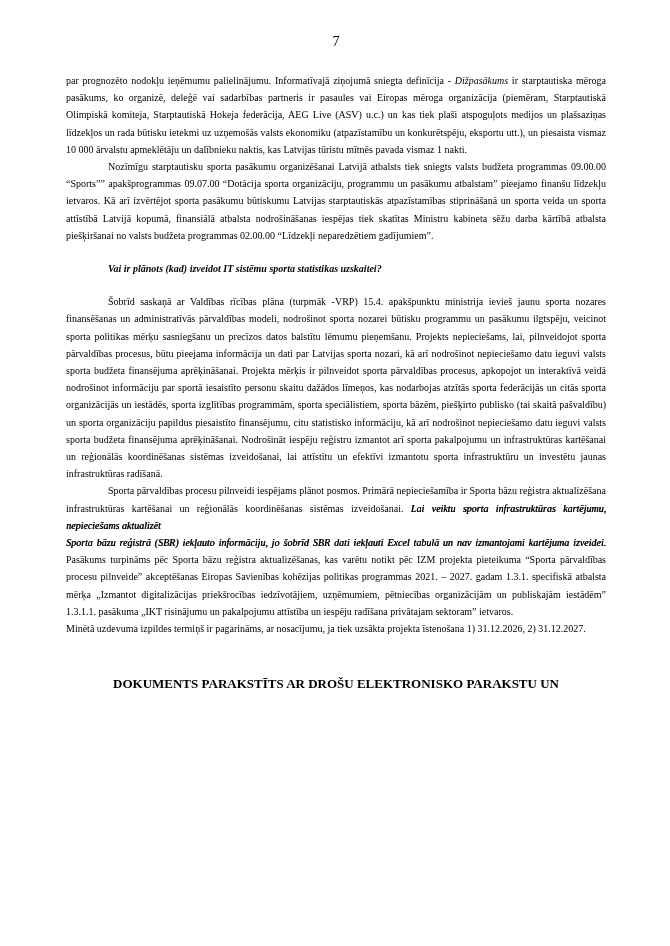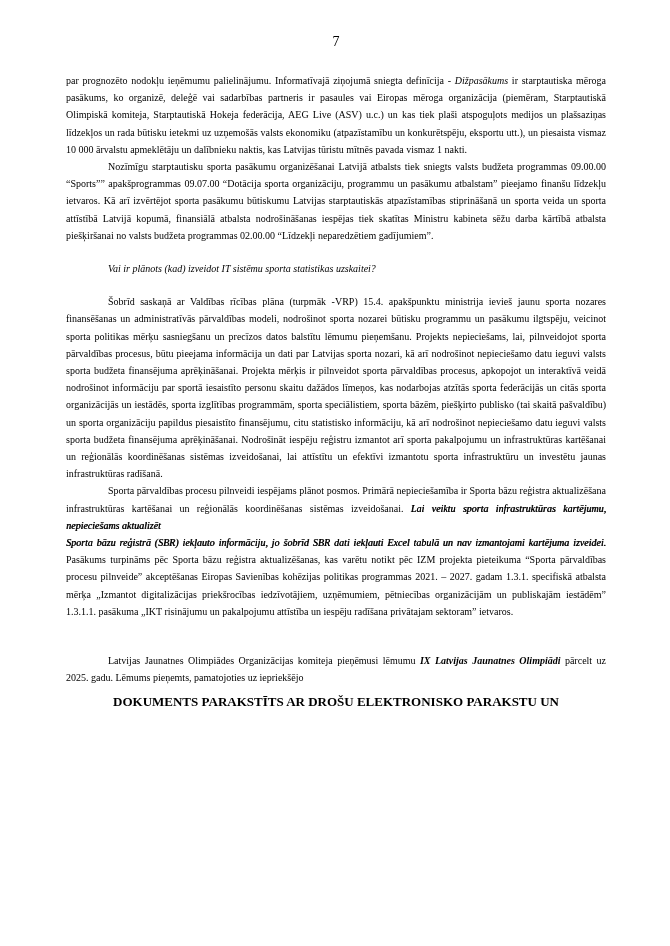--- a/index.html
+++ b/index.html
@@ -26,21 +26,21 @@
     line-height: 17px;
   }
   .para {
     margin: 0;
     font-size: 10px;
     line-height: 17.2px;
     text-align: justify;
   }
   .indent { text-indent: 42px; }
   .question {
-    font-weight: normal;
+    font-weight: bold;
     font-style: italic;
   }
   .run-italic { font-style: italic; }
   .run-bolditalic { font-weight: bold; font-style: italic; }
   
   .run-medium { text-shadow: 0.45px 0 0 #000000; font-style: italic; }
   .spacer { height: 16px; }
   .doc-footer {
     margin-top: 6px;
     text-align: center;
@@ -56,22 +56,22 @@
   <div class="page-number">7</div>
 
   <div>
       <p class="para"><span class="run-normal">par prognozēto nodokļu ieņēmumu palielinājumu. Informatīvajā ziņojumā sniegta definīcija - </span><span class="run-italic">Dižpasākums</span><span class="run-normal"> ir starptautiska mēroga pasākums, ko organizē, deleģē vai sadarbības partneris ir pasaules vai Eiropas mēroga organizācija (piemēram, Starptautiskā Olimpiskā komiteja, Starptautiskā Hokeja federācija, AEG Live (ASV) u.c.) un kas tiek plaši atspoguļots medijos un plašsaziņas līdzekļos un rada būtisku ietekmi uz uzņemošās valsts ekonomiku (atpazīstamību un konkurētspēju, eksportu utt.), un piesaista vismaz 10 000 ārvalstu apmeklētāju un dalībnieku naktis, kas Latvijas tūristu mītnēs pavada vismaz 1 nakti.</span></p>
       <p class="para indent"><span class="run-normal">Nozīmīgu starptautisku sporta pasākumu organizēšanai Latvijā atbalsts tiek sniegts valsts budžeta programmas 09.00.00 “Sports”” apakšprogrammas 09.07.00 “Dotācija sporta organizāciju, programmu un pasākumu atbalstam” pieejamo finanšu līdzekļu ietvaros. Kā arī izvērtējot sporta pasākumu būtiskumu Latvijas starptautiskās atpazīstamības stiprināšanā un sporta veida un sporta attīstībā Latvijā kopumā, finansiālā atbalsta nodrošināšanas iespējas tiek skatītas Ministru kabineta sēžu darba kārtībā atbalsta piešķiršanai no valsts budžeta programmas 02.00.00 “Līdzekļi neparedzētiem gadījumiem”.</span></p>
       <div class="spacer"></div>
       <p class="para indent question"><span class="run-normal">Vai ir plānots (kad) izveidot IT sistēmu sporta statistikas uzskaitei?</span></p>
       <div class="spacer"></div>
       <p class="para indent"><span class="run-normal">Šobrīd saskaņā ar Valdības rīcības plāna (turpmāk -VRP) 15.4. apakšpunktu ministrija ievieš jaunu sporta nozares finansēšanas un administratīvās pārvaldības modeli, nodrošinot sporta nozarei būtisku programmu un pasākumu ilgtspēju, veicinot sporta politikas mērķu sasniegšanu un precīzos datos balstītu lēmumu pieņemšanu. Projekts nepieciešams, lai, pilnveidojot sporta pārvaldības procesus, būtu pieejama informācija un dati par Latvijas sporta nozari, kā arī nodrošinot nepieciešamo datu ieguvi valsts sporta budžeta finansējuma aprēķināšanai. Projekta mērķis ir pilnveidot sporta pārvaldības procesus, apkopojot un interaktīvā veidā nodrošinot informāciju par sportā iesaistīto personu skaitu dažādos līmeņos, kas nodarbojas atzītās sporta federācijās un citās sporta organizācijās un iestādēs, sporta izglītības programmām, sporta speciālistiem, sporta bāzēm, piešķirto publisko (tai skaitā pašvaldību) un sporta organizāciju papildus piesaistīto finansējumu, citu statistisko informāciju, kā arī nodrošinot nepieciešamo datu ieguvi valsts sporta budžeta finansējuma aprēķināšanai. Nodrošināt iespēju reģistru izmantot arī sporta pakalpojumu un infrastruktūras kartēšanai un reģionālās koordinēšanas sistēmas izveidošanai, lai attīstītu un efektīvi izmantotu sporta infrastruktūru un investētu jaunas infrastruktūras radīšanā.</span></p>
       <p class="para indent"><span class="run-normal">Sporta pārvaldības procesu pilnveidi iespējams plānot posmos. Primārā nepieciešamība ir Sporta bāzu reģistra aktualizēšana infrastruktūras kartēšanai un reģionālās koordinēšanas sistēmas izveidošanai. </span><span class="run-medium">Lai veiktu sporta infrastruktūras kartējumu, nepieciešams aktualizēt</span><br><span class="run-medium">Sporta bāzu reģistrā (SBR) iekļauto informāciju, jo šobrīd SBR dati iekļauti Excel tabulā un nav izmantojami kartējuma izveidei.</span><span class="run-normal"> Pasākums turpināms pēc Sporta bāzu reģistra aktualizēšanas, kas varētu notikt pēc IZM projekta pieteikuma “Sporta pārvaldības procesu pilnveide” akceptēšanas Eiropas Savienības kohēzijas politikas programmas 2021. – 2027. gadam 1.3.1. specifiskā atbalsta mērķa „Izmantot digitalizācijas priekšrocības iedzīvotājiem, uzņēmumiem, pētniecības organizācijām un publiskajām iestādēm” 1.3.1.1. pasākuma „IKT risinājumu un pakalpojumu attīstība un iespēju radīšana privātajam sektoram” ietvaros.</span></p>
+      <p class="para"><span class="run-normal">Minētā uzdevuma izpildes termiņš ir pagarināms, ar nosacījumu, ja tiek uzsākta projekta īstenošana 1) 31.12.2026, 2) 31.12.2027.</span></p>
       <div class="spacer"></div>
       <div class="spacer"></div>
-      <p class="para indent"><span class="run-normal">Latvijas Jaunatnes Olimpiādes Organizācijas komiteja pieņēmusi lēmumu </span><span class="run-bolditalic">IX Latvijas Jaunatnes Olimpiādi</span><span class="run-normal"> pārcelt uz 2025. gadu. Lēmums pieņemts, pamatojoties uz iepriekšējo</span></p>
     </div>
 
   <div class="doc-footer">
     <div>DOKUMENTS PARAKSTĪTS AR DROŠU ELEKTRONISKO PARAKSTU UN</div>
 
   </div>
 </div>
 
 </body></html>

